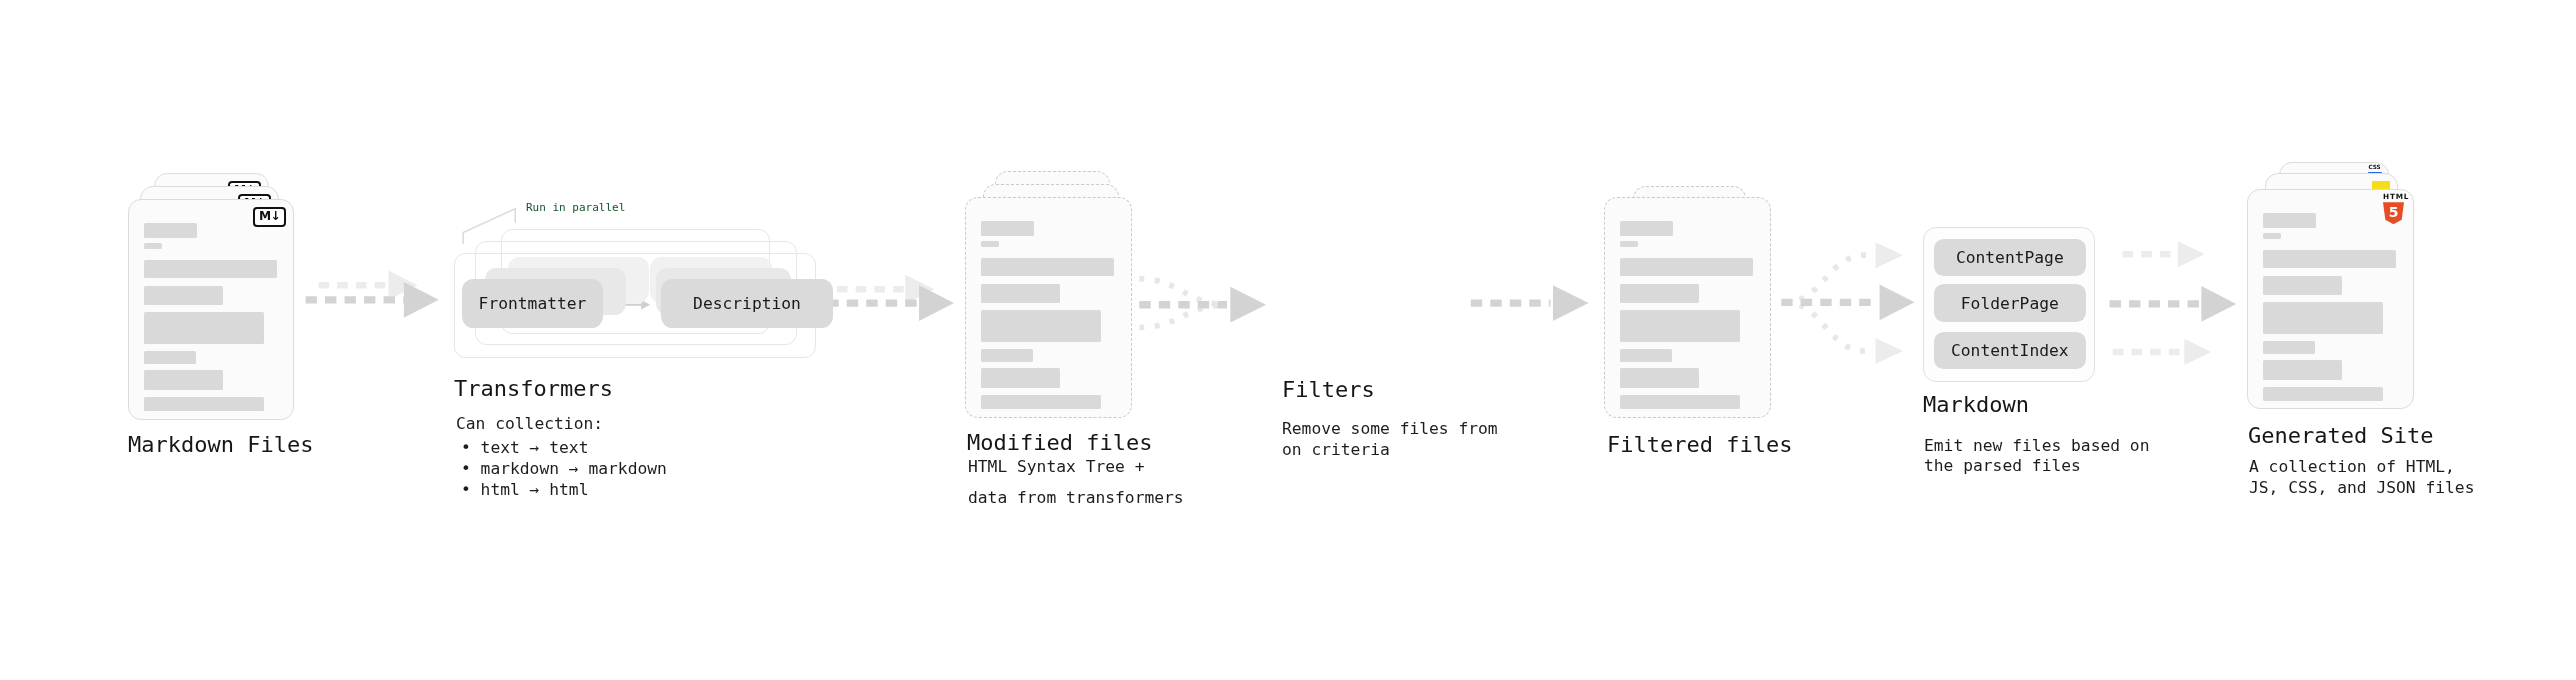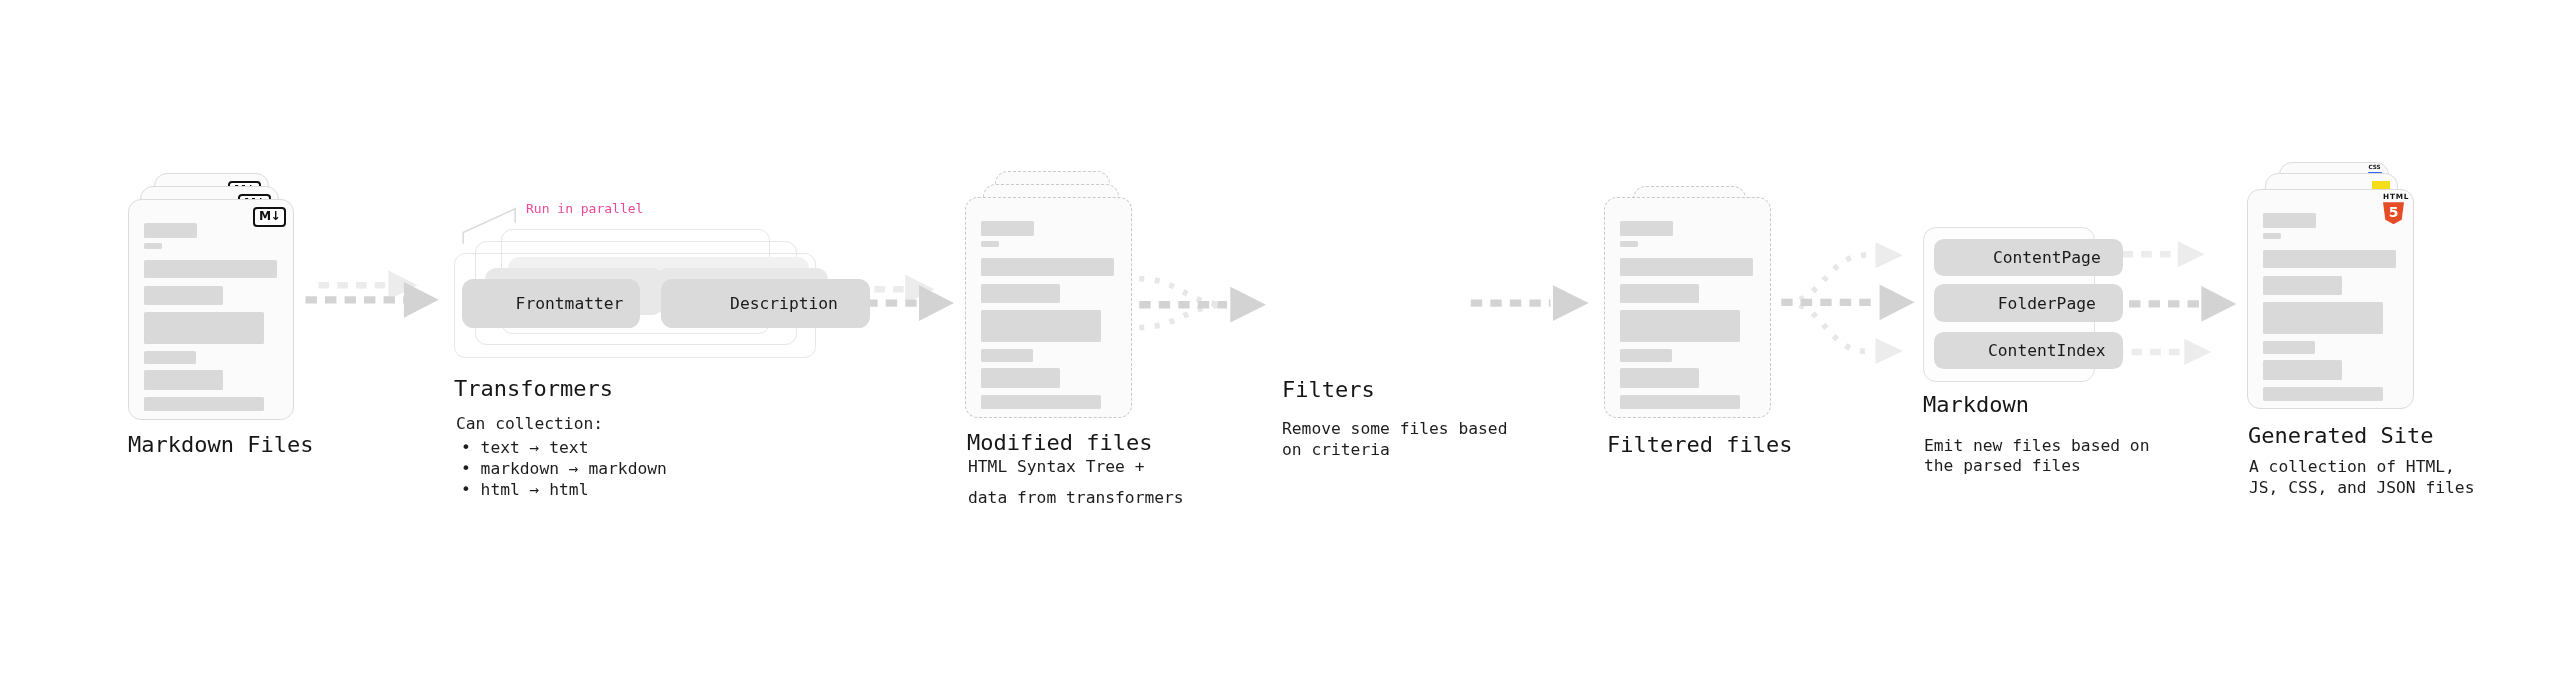--- a/index.html
+++ b/index.html
@@ -37,29 +37,29 @@
 
   .md-badge{
     position:absolute;top:7.3px;right:7.3px;width:32.5px;height:19.5px;background:#ffffff;
     border:2.4px solid #111111;border-radius:4.1px;box-sizing:border-box;
     font-weight:bold;font-size:12.2px;line-height:14.6px;text-align:center;color:#111111;
     font-family:"DejaVu Sans","Liberation Sans",sans-serif;letter-spacing:-0.8px;
   }
   .pill{
     position:absolute;background:#dadada;border-radius:11.4px;z-index:4;
     display:flex;align-items:center;justify-content:center;
-    font-size:16.3px;color:#1a1a1a;padding-left:37px;
+    font-size:16.3px;color:#1a1a1a;
   }
   .pill.echo2{background:#e8e8e8;z-index:3;}
   .pill.echo3{background:#f1f1f1;z-index:2;}
   .pill.small{border-radius:9.8px;}
 
   .node-label{position:absolute;font-size:22px;color:#161616;white-space:nowrap;z-index:5;}
   .node-desc{position:absolute;font-size:16.3px;color:#1d1d1d;white-space:nowrap;z-index:5;}
-  .annotation{position:absolute;font-size:13px;color:#ec4899;white-space:nowrap;z-index:1;}
+  .annotation{position:absolute;font-size:11px;color:#14532d;white-space:nowrap;z-index:1;}
 
   .html5-logo{position:absolute;top:3.3px;right:9px;width:21px;text-align:center;z-index:3;}
   .html5-word{display:block;font-family:"DejaVu Sans","Liberation Sans",sans-serif;font-weight:bold;font-size:7.3px;letter-spacing:0.8px;color:#111111;line-height:8.1px;}
   .html5-shield{
     display:block;width:21px;height:22px;margin-top:0.8px;
     clip-path:polygon(0 0,100% 0,89% 80%,50% 100%,11% 80%);
     color:#ffffff;font-family:"DejaVu Sans","Liberation Sans",sans-serif;font-weight:bold;font-size:14px;line-height:21px;text-align:center;
   }
   .js-badge{position:absolute;top:6.5px;right:7.3px;width:18px;height:9px;}
   .css-badge{position:absolute;top:2.4px;right:6.5px;width:14px;text-align:center;}
@@ -184,21 +184,21 @@
         <i class="dl"></i>
         <i class="dl"></i>
         <i class="dl"></i>
       </div>
   </div>
   <div class="node-label" style="left:967px;top:430px;">Modified files</div>
   <div class="node-desc" style="left:968px;top:457px;">HTML Syntax Tree +</div>
   <div class="node-desc" style="left:968px;top:488px;">data from transformers</div>
 
   <div class="node-label" style="left:1282px;top:377px;">Filters</div>
-  <div class="node-desc" style="left:1282px;top:419px;">Remove some files based</div>
+  <div class="node-desc" style="left:1282px;top:419px;">Remove some files from</div>
   <div class="node-desc" style="left:1282px;top:440px;">on criteria</div>
 
   <div class="card dashed" style="left:1633px;top:186px;width:113px;height:221px;"></div>
   <div class="card dashed" style="left:1604px;top:197px;width:167px;height:221px;">
     <div class="doc-lines">
         <i class="dl"></i>
         <i class="dl"></i>
         <i class="dl"></i>
         <i class="dl"></i>
         <i class="dl"></i>

